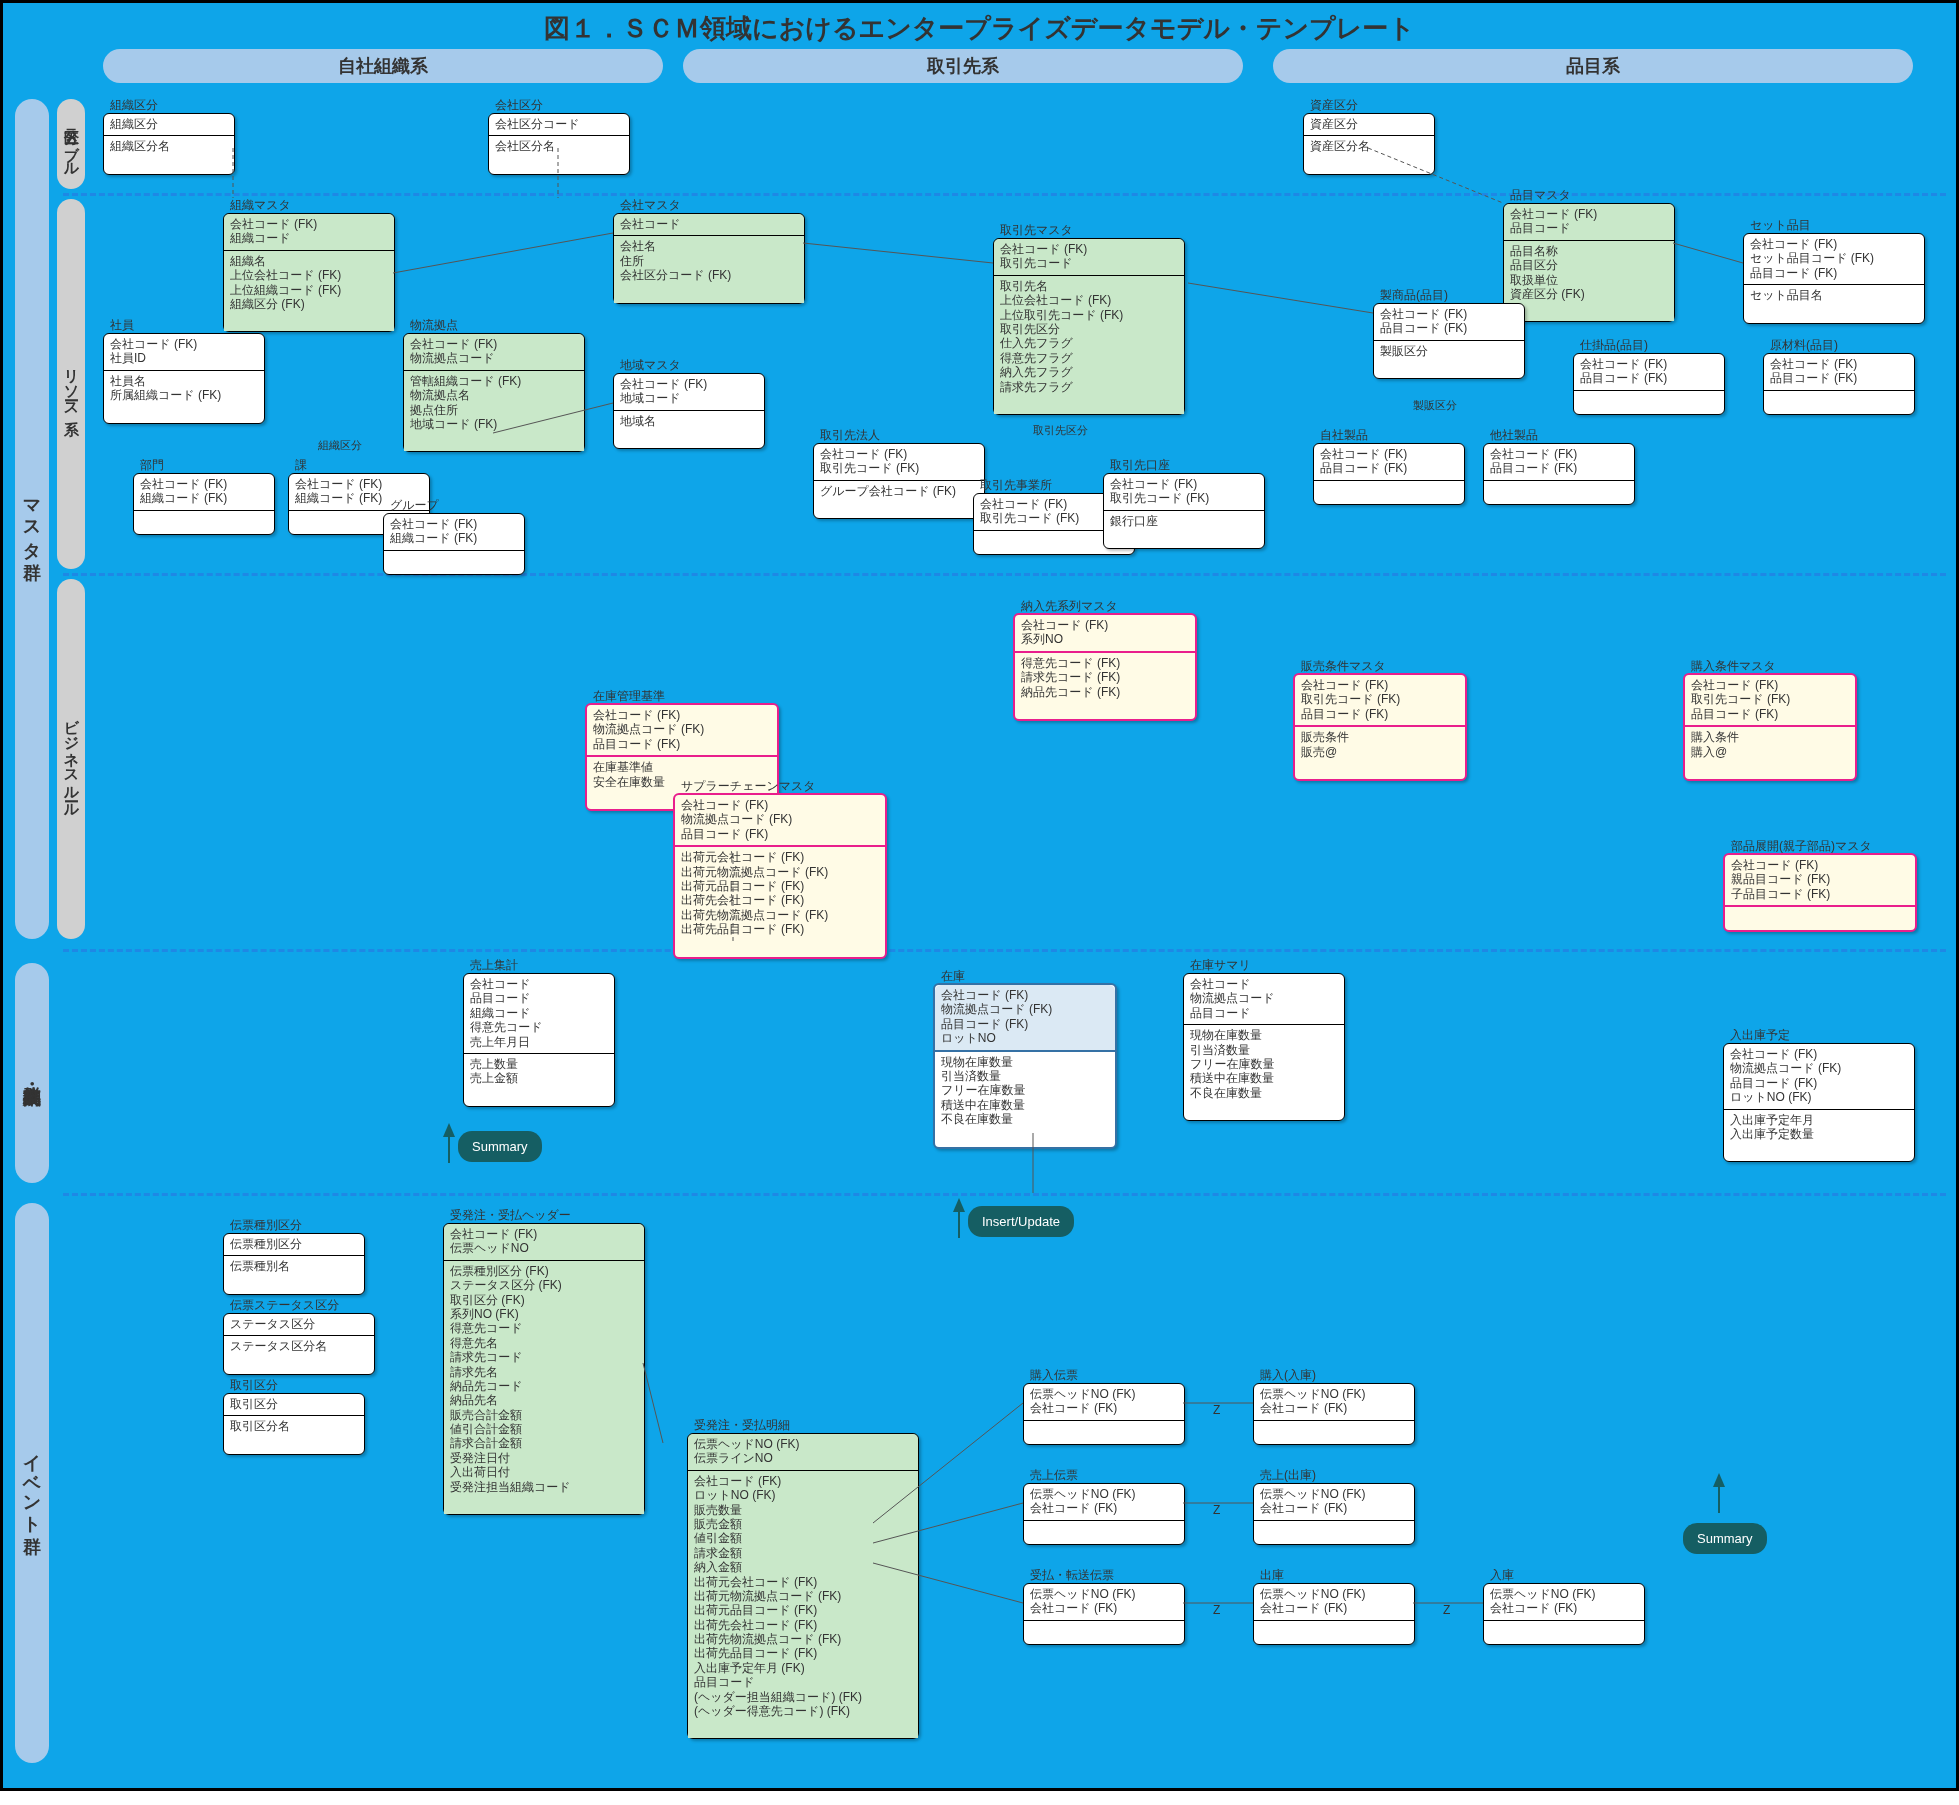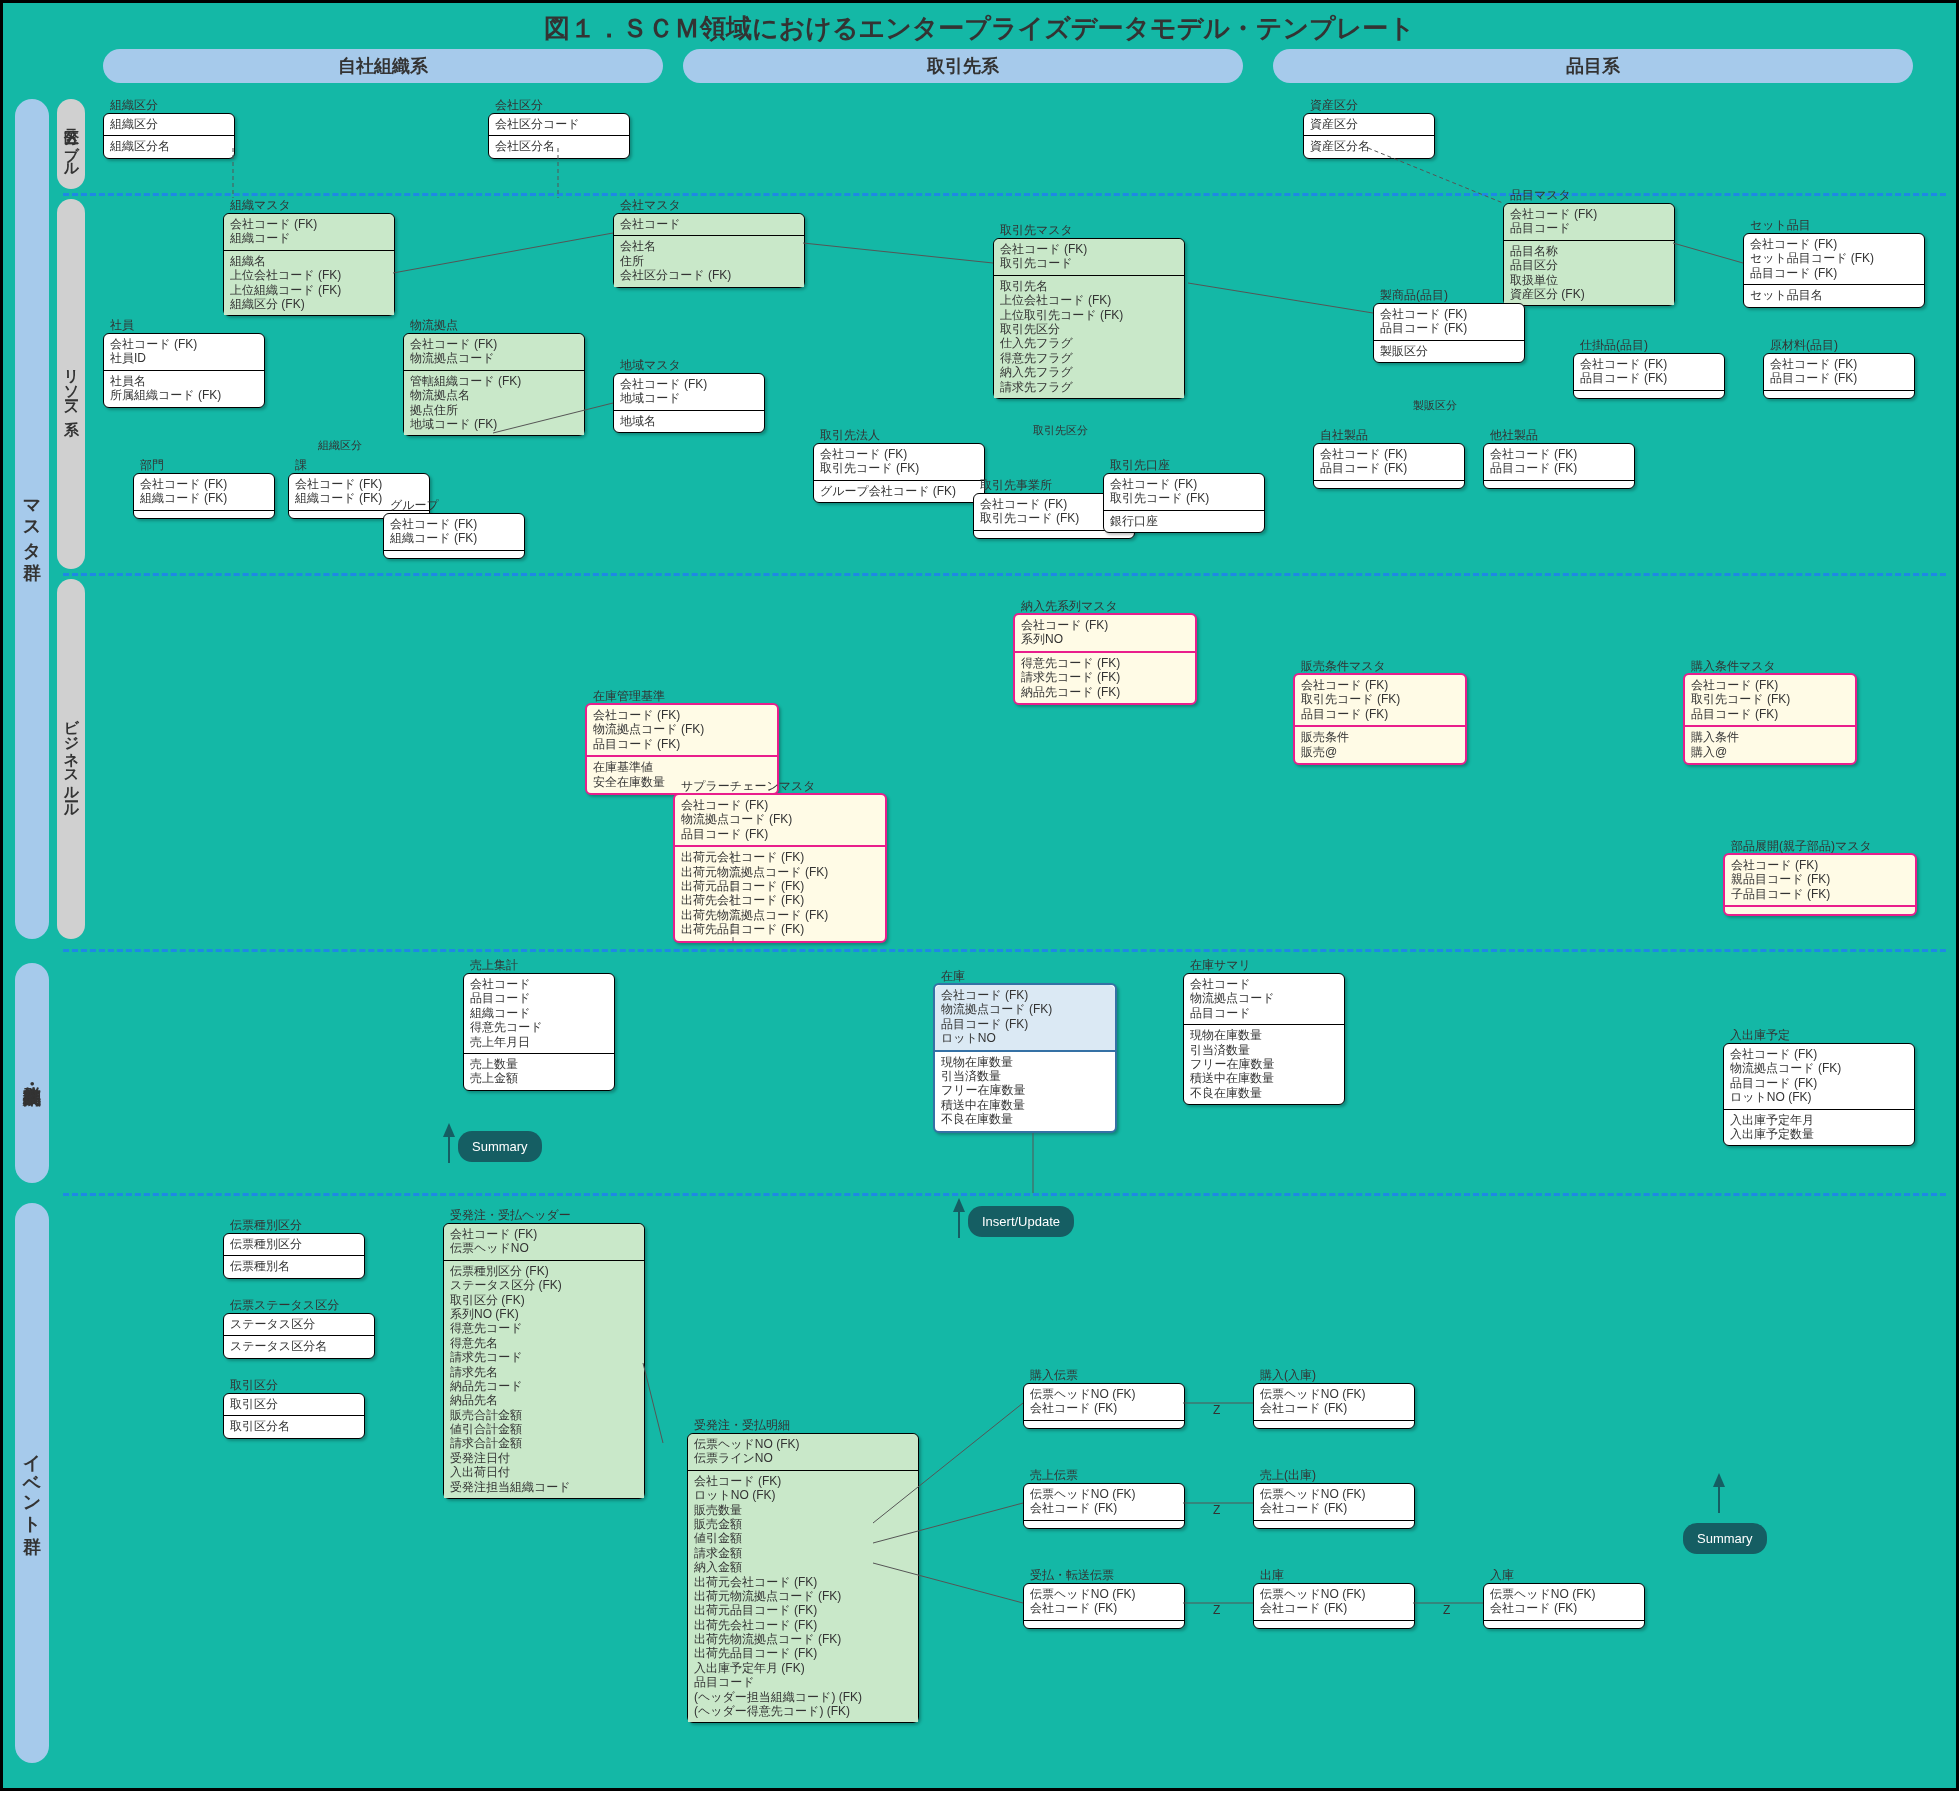--- a/index.html
+++ b/index.html
@@ -8,21 +8,21 @@
     font-family: "Meiryo", "MS PGothic", "Hiragino Kaku Gothic Pro", sans-serif;
     background: #fff;
     color: #333;
   }
   .diagram {
     position: relative;
     width: 1959px;
     height: 1791px;
     border: 3px solid #000;
     box-sizing: border-box;
-    background: #14b8a6;
+    background: #0ea5e9;
   }
   .title {
     position: absolute;
     top: 8px;
     left: 0;
     width: 100%;
     text-align: center;
     font-size: 26px;
     font-weight: bold;
     color: #333;
@@ -98,21 +98,21 @@
     font-size: 12px;
     font-weight: normal;
     white-space: nowrap;
   }
   .entity .pk {
     padding: 3px 6px 4px 6px;
     border-bottom: 1px solid #000;
     border-radius: 6px 6px 0 0;
   }
   .entity .attrs {
-    padding: 3px 6px 4px 6px;
+    padding: 3px 6px 20px 6px;
   }
   .entity .attrs div, .entity .pk div { white-space: nowrap; }
   
   .fill-green  { background: #c9e8c9; }
   .fill-cream  { background: #fffbe6; }
   .fill-white  { background: #ffffff; }
   .border-pink { border: 2px solid #e91e8c; }
   .border-blue { border: 2px solid #3571a5; }
   .border-black{ border: 1px solid #000; }
   .entity.border-pink .pk { border-bottom: 2px solid #e91e8c; }

